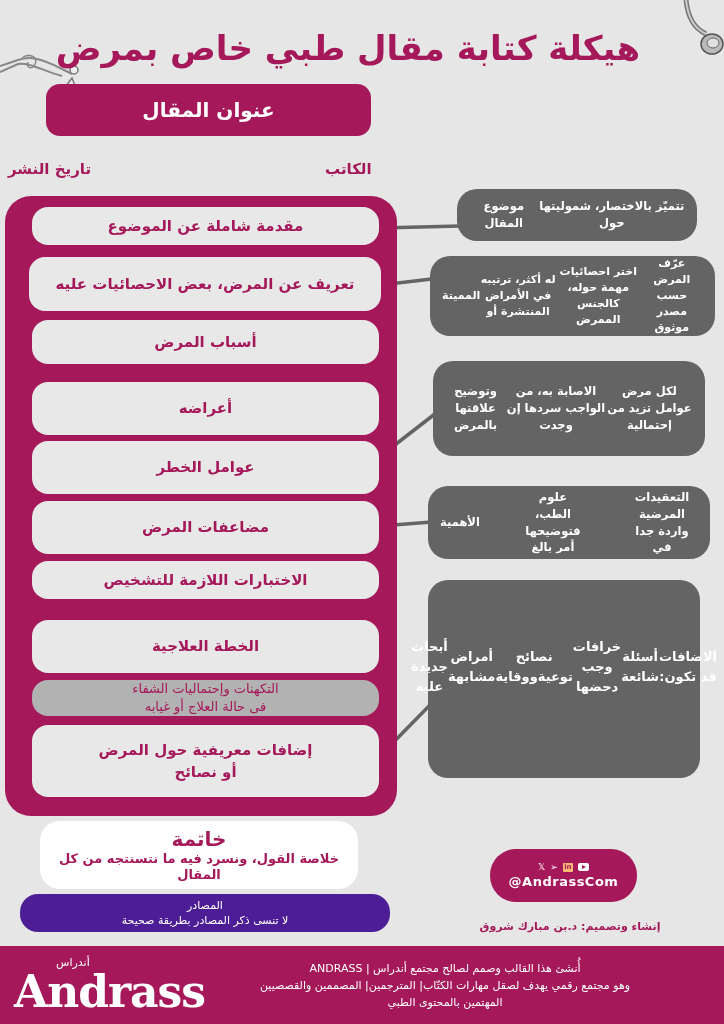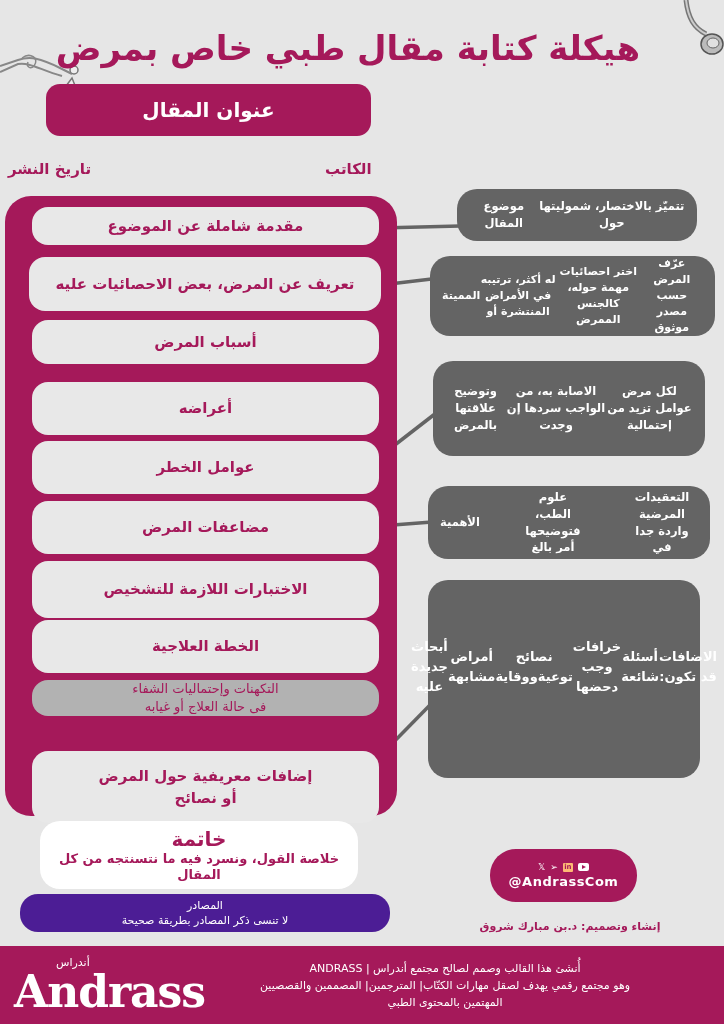--- a/index.html
+++ b/index.html
@@ -156,31 +156,31 @@
   </div>
   <div class="section" style="top:186px; height:53px;">
     <span>أعراضه</span>
   </div>
   <div class="section" style="top:245px; height:53px;">
     <span>عوامل الخطر</span>
   </div>
   <div class="section" style="top:305px; height:53px;">
     <span>مضاعفات المرض</span>
   </div>
-  <div class="section" style="top:365px; height:57px;">
+  <div class="section" style="top:365px; height:38px;">
     <span>الاختبارات اللازمة للتشخيص</span>
   </div>
   <div class="section" style="top:424px; height:53px;">
     <span>الخطة العلاجية</span>
   </div>
   <div class="section muted" style="top:484px; height:36px;">
     <span>التكهنات وإحتماليات الشفاء</span>
     <span>فى حالة العلاج أو غيابه</span>
   </div>
-  <div class="section" style="top:529px; height:72px;margin-top:26px;">
+  <div class="section" style="top:529px; height:72px;">
     <span>إضافات معريفية حول المرض</span>
     <span>أو نصائح</span>
   </div>
 </div>
 
 <div class="abs note" style="left:457px; top:189px; width:240px; height:52px;">
   <span class="line">تتميّز بالاختصار، شموليتها حول</span>
   <span class="line">موضوع المقال</span>
 </div>
 <div class="abs note" style="left:430px; top:256px; width:285px; height:80px; font-size:11px;">

